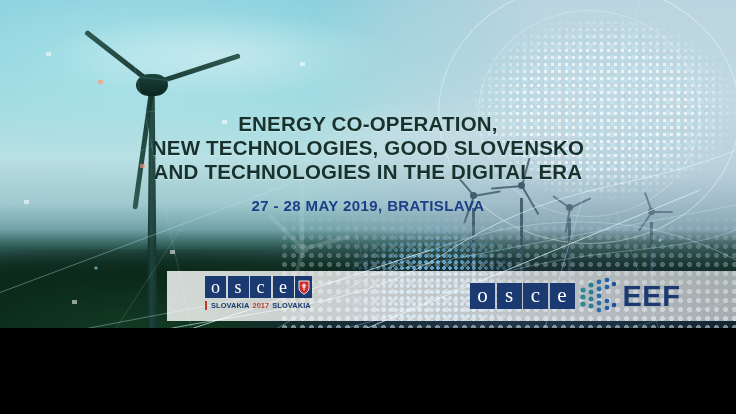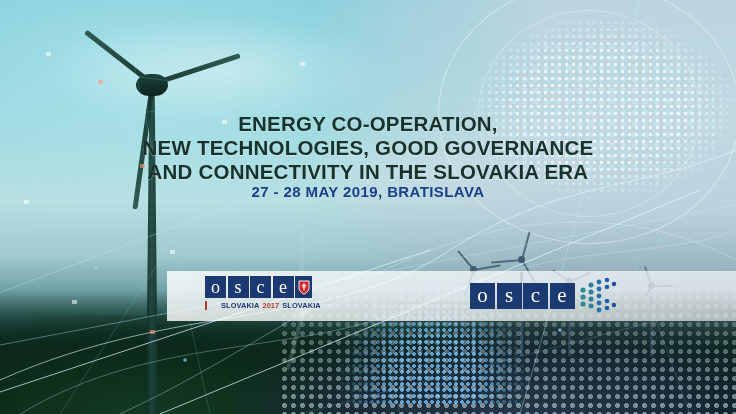--- a/index.html
+++ b/index.html
@@ -1,18 +1,18 @@
 <!DOCTYPE html>
 <html><head>
 <meta charset="utf-8">
 <style>
   html,body{margin:0;padding:0;background:#000;}
   body{width:736px;height:414px;overflow:hidden;font-family:"Liberation Sans",sans-serif;}
 
-  .banner{position:relative;width:736px;height:414px;overflow:hidden;}
+  .banner{position:relative;width:736px;height:328px;overflow:hidden;}
 
   
   .bg{position:absolute;inset:0;background:
       linear-gradient(180deg,#7ecad8 0%, #86cfd9 18%, #9fd8dd 34%, #b9dfe2 48%, #9fc9cf 62%, #5a8e92 74%, #14322c 86%, #0a1f1b 100%);}
   
   .bg-right{position:absolute;top:0;right:0;width:58%;height:100%;
       background:linear-gradient(180deg, rgba(196,214,224,.88) 0%, rgba(200,217,226,.85) 30%, rgba(186,206,218,.80) 52%, rgba(140,164,180,.75) 70%, rgba(60,82,100,.85) 86%, rgba(26,40,54,.95) 100%);
       -webkit-mask-image:linear-gradient(90deg,transparent 0%, rgba(0,0,0,.55) 22%, #000 55%);
               mask-image:linear-gradient(90deg,transparent 0%, rgba(0,0,0,.55) 22%, #000 55%);}
   .sky-glow{position:absolute;left:0;top:0;width:70%;height:60%;
@@ -83,35 +83,35 @@
               mask-image:radial-gradient(ellipse at 50% 80%, #000 30%, transparent 72%);}
 
   .speck{position:absolute;background:rgba(255,255,255,.55);width:5px;height:4px;}
   .speck.warm{background:rgba(255,150,120,.6);}
 
   
   .titleblock{position:absolute;left:0;top:112px;width:736px;text-align:center;}
   .title-line{font-weight:bold;color:#17312c;letter-spacing:.2px;line-height:1.16;
       font-size:20.5px;white-space:nowrap;
       text-shadow:0 1px 1px rgba(255,255,255,.35);}
-  .date-line{font-weight:bold;color:#1c3f87;font-size:15px;letter-spacing:.4px;white-space:nowrap;}
+  .date-line{margin-top:14px;font-weight:bold;color:#1c3f87;font-size:15px;letter-spacing:.4px;white-space:nowrap;}
 
   
   .band{position:absolute;left:167px;top:271px;width:569px;height:50px;
       background:linear-gradient(90deg, rgba(255,255,255,.82), rgba(255,255,255,.72) 55%, rgba(255,255,255,.62));}
 
   
   .logo-sk{position:absolute;left:205px;top:276px;width:128px;height:40px;}
   .osce-row{display:flex;gap:1.5px;align-items:stretch;height:22px;}
   .osce-cell{background:#1b3a72;color:#fff;width:21px;display:flex;align-items:center;justify-content:center;
       font-family:"Liberation Serif",serif;font-size:18px;line-height:1;padding-bottom:1px;}
   .sk-shield{width:17px;background:#1b3a72;display:flex;align-items:center;justify-content:center;}
   .sk-shield svg{display:block;}
   .sk-sub{display:flex;align-items:center;gap:3px;margin-top:3px;font-size:7.4px;font-weight:bold;
-      letter-spacing:.1px;color:#1b3a72;border-left:2px solid #c0392b;padding-left:14px;}
+      letter-spacing:.1px;color:#1b3a72;border-left:2px solid #c0392b;padding-left:4px;}
   .sk-sub .yr{color:#c0392b;}
 
   
   .logo-eef{position:absolute;left:470px;top:277px;height:38px;display:flex;align-items:center;gap:4px;}
   .eef-dots{width:40px;height:38px;}
   .eef-word{color:#1b3a72;font-weight:bold;font-size:29px;letter-spacing:.5px;line-height:1;
       font-family:"Liberation Sans",sans-serif;}
 </style>
 </head>
 <body>
@@ -212,22 +212,22 @@
   <div class="speck" style="left:24px;top:200px;"></div>
   <div class="speck warm" style="left:140px;top:164px;"></div>
   <div class="speck" style="left:72px;top:300px;"></div>
   <div class="speck" style="left:170px;top:250px;"></div>
   <div class="speck warm" style="left:150px;top:330px;"></div>
   <div class="speck" style="left:222px;top:120px;"></div>
   <div class="speck" style="left:300px;top:62px;"></div>
 
   <div class="titleblock">
     <div class="title-line">ENERGY CO-OPERATION,</div>
-    <div class="title-line">NEW TECHNOLOGIES, GOOD GOVERNANCE</div>
-    <div class="title-line">AND CONNECTIVITY IN THE SLOVAKIA ERA</div>
+    <div class="title-line">NEW TECHNOLOGIES, GOOD SLOVENSKO</div>
+    <div class="title-line">AND TECHNOLOGIES IN THE DIGITAL ERA</div>
     <div class="date-line">27 - 28 MAY 2019, BRATISLAVA</div>
   </div>
 
   <div class="band"></div>
 
   <div class="logo-sk">
     <div class="osce-row">
       <div class="osce-cell">o</div>
       <div class="osce-cell">s</div>
       <div class="osce-cell">c</div>
@@ -276,15 +276,16 @@
         <circle cx="28" cy="3" r="2.3"></circle>
           <circle cx="28" cy="10" r="2.3"></circle>
           <circle cx="28" cy="24" r="2.3"></circle>
           <circle cx="28" cy="31" r="2.3"></circle>
       </g>
       <g fill="#1b4f9c">
         <circle cx="35" cy="7" r="2.2"></circle>
           <circle cx="35" cy="28" r="2.2"></circle>
       </g>
     </svg>
+    <div class="eef-word">EEF</div>
   </div>
 
 </div>
 
 </body></html>

